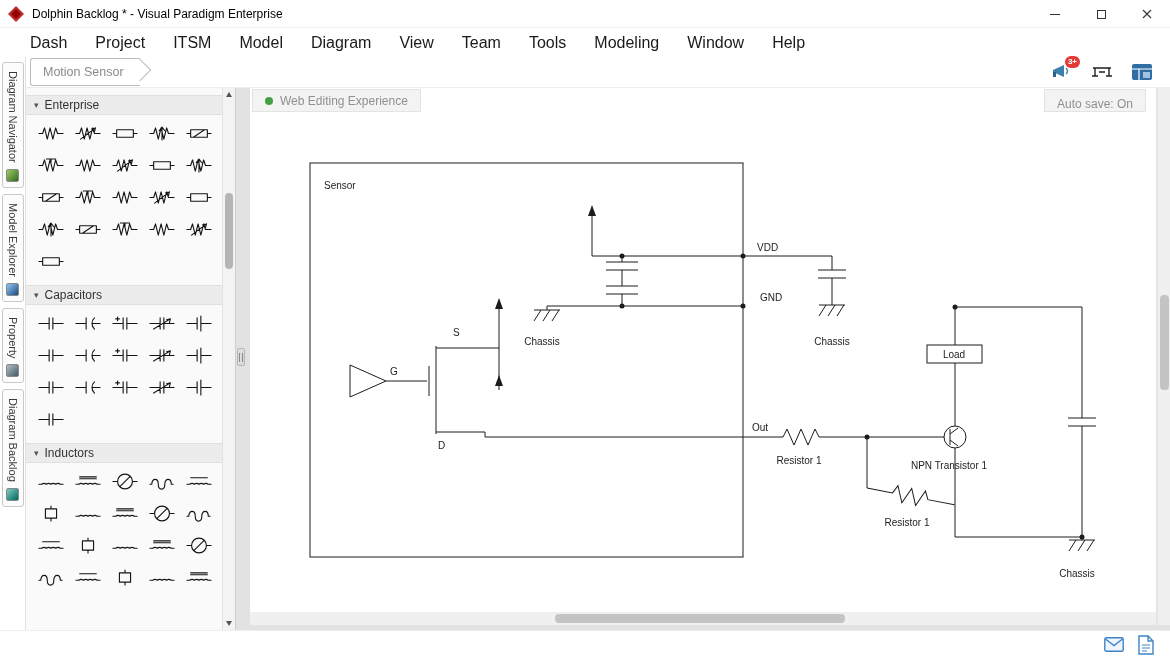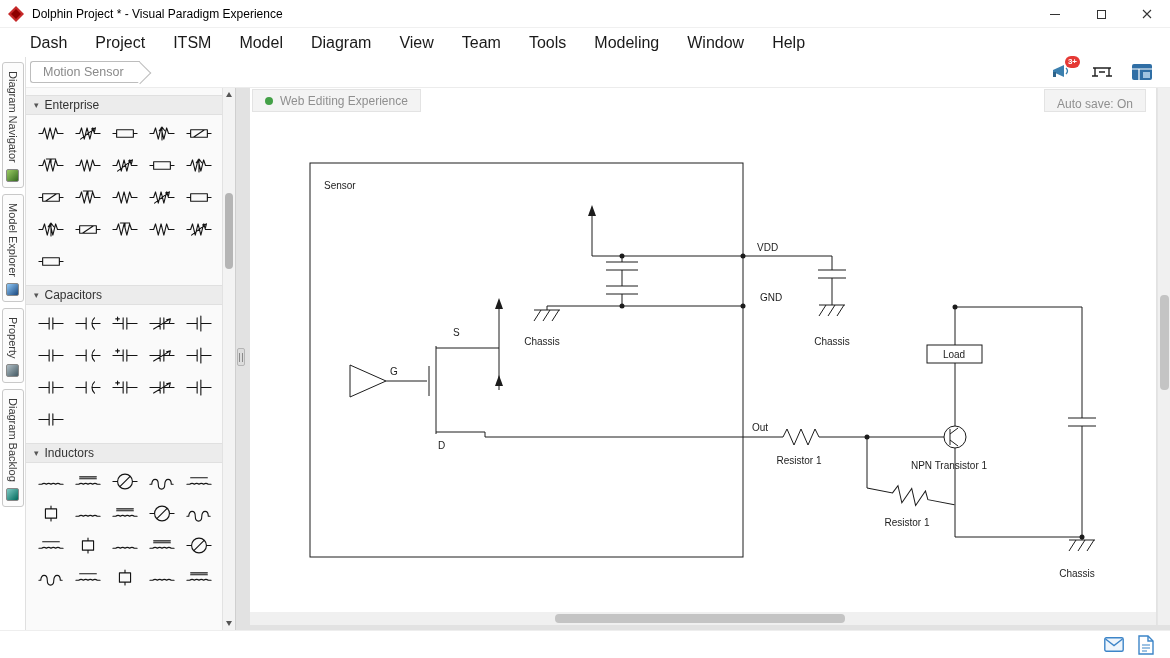--- a/index.html
+++ b/index.html
@@ -14,21 +14,21 @@
   .wbtn { width:46px; height:28px; display:flex; align-items:center; justify-content:center; }
   .g-min { display:block; width:10px; height:1px; background:#333; }
   .g-max { display:block; width:9px; height:9px; border:1px solid #333; }
 
   
   .menubar { position:absolute; left:0; top:28px; width:100%; height:29px; background:#fff; display:flex; align-items:center; padding-left:16px; }
   .menu-item { padding:0 14px; font-size:16px; color:#1a1a1a; line-height:29px; cursor:default; }
 
   
   .toolrow { position:absolute; left:26px; top:57px; width:1144px; height:31px; background:#fff; border-bottom:1px solid #ececec; display:flex; align-items:center; }
-  .crumb { position:relative; margin-left:4px; height:22px; display:flex; align-items:center; padding:0 16px 0 12px; border:1px solid #bdbdbd; border-right:none; border-radius:3px 0 0 3px; background:#fff; }
+  .crumb { position:relative; margin-left:4px; height:28px; display:flex; align-items:center; padding:0 16px 0 12px; border:1px solid #bdbdbd; border-right:none; border-radius:3px 0 0 3px; background:#fff; }
   .crumb span { font-size:12.5px; color:#8a8a8a; position:relative; z-index:2; }
   .crumb::after { content:""; position:absolute; right:-8px; top:3px; width:15px; height:15px; border-top:1px solid #bdbdbd; border-right:1px solid #bdbdbd; transform:rotate(45deg); background:#fff; z-index:1; }
   .toolicons { margin-left:auto; margin-right:14px; display:flex; gap:12px; align-items:center; }
   .ticon { position:relative; width:28px; height:26px; display:flex; align-items:center; justify-content:center; }
   .nbadge { position:absolute; top:-3px; right:-4px; background:#e53935; color:#fff; font-size:8px; line-height:10px; border-radius:7px; padding:1px 3px; font-weight:bold; }
 
   
   .sidetabs { position:absolute; left:0; top:57px; width:26px; height:573px; background:#fff; border-right:1px solid #e0e0e0; display:flex; flex-direction:column; align-items:center; padding-top:2px; }
   .side-tab { width:22px; border:1px solid #c9c9c9; border-radius:3px; margin:3px 0; padding:8px 0 5px; display:flex; flex-direction:column; align-items:center; background:#fcfcfc; }
   .side-tab-label { writing-mode:vertical-rl; font-size:11px; color:#3a3a3a; white-space:nowrap; }
@@ -70,21 +70,21 @@
 
 <div id="window">
 
   <div class="titlebar">
     <span class="logo">
       <svg width="16" height="16" viewBox="0 0 16 16">
           <polygon points="8,0 16,8 8,16 0,8" fill="#c62828"></polygon>
           <polygon points="8,3 13,8 8,13 3,8" fill="#8e0000"></polygon>
         </svg>
     </span>
-    <span class="title">Dolphin Project * - Visual Paradigm Experience</span>
+    <span class="title">Dolphin Backlog * - Visual Paradigm Enterprise</span>
     <div class="win-controls">
       <div class="wbtn">
           <span class="g-min"></span>
         </div>
       <div class="wbtn">
           <span class="g-max"></span>
         </div>
       <div class="wbtn">
         <svg width="10" height="10" viewBox="0 0 10 10">
             <path d="M1 1 L9 9 M9 1 L1 9" stroke="#333" stroke-width="1.1"></path>

